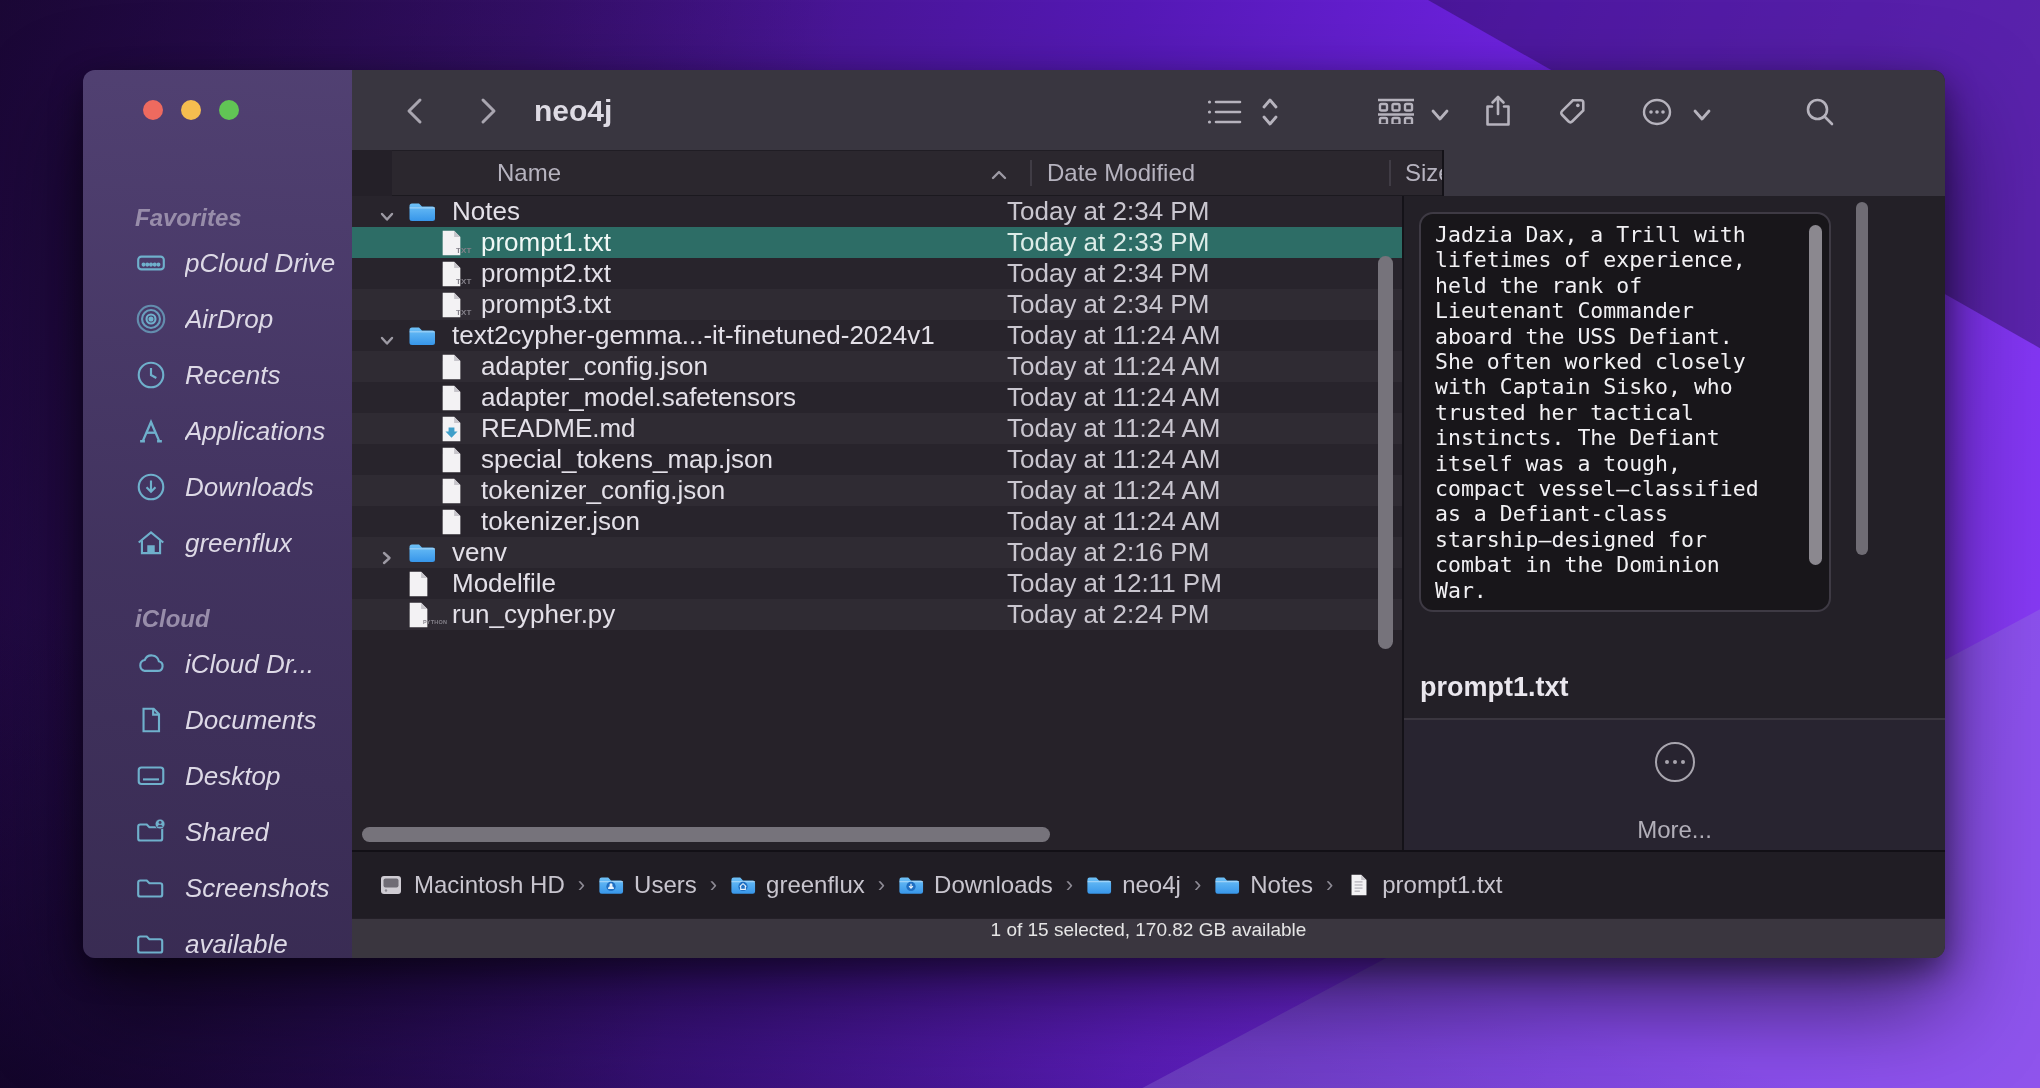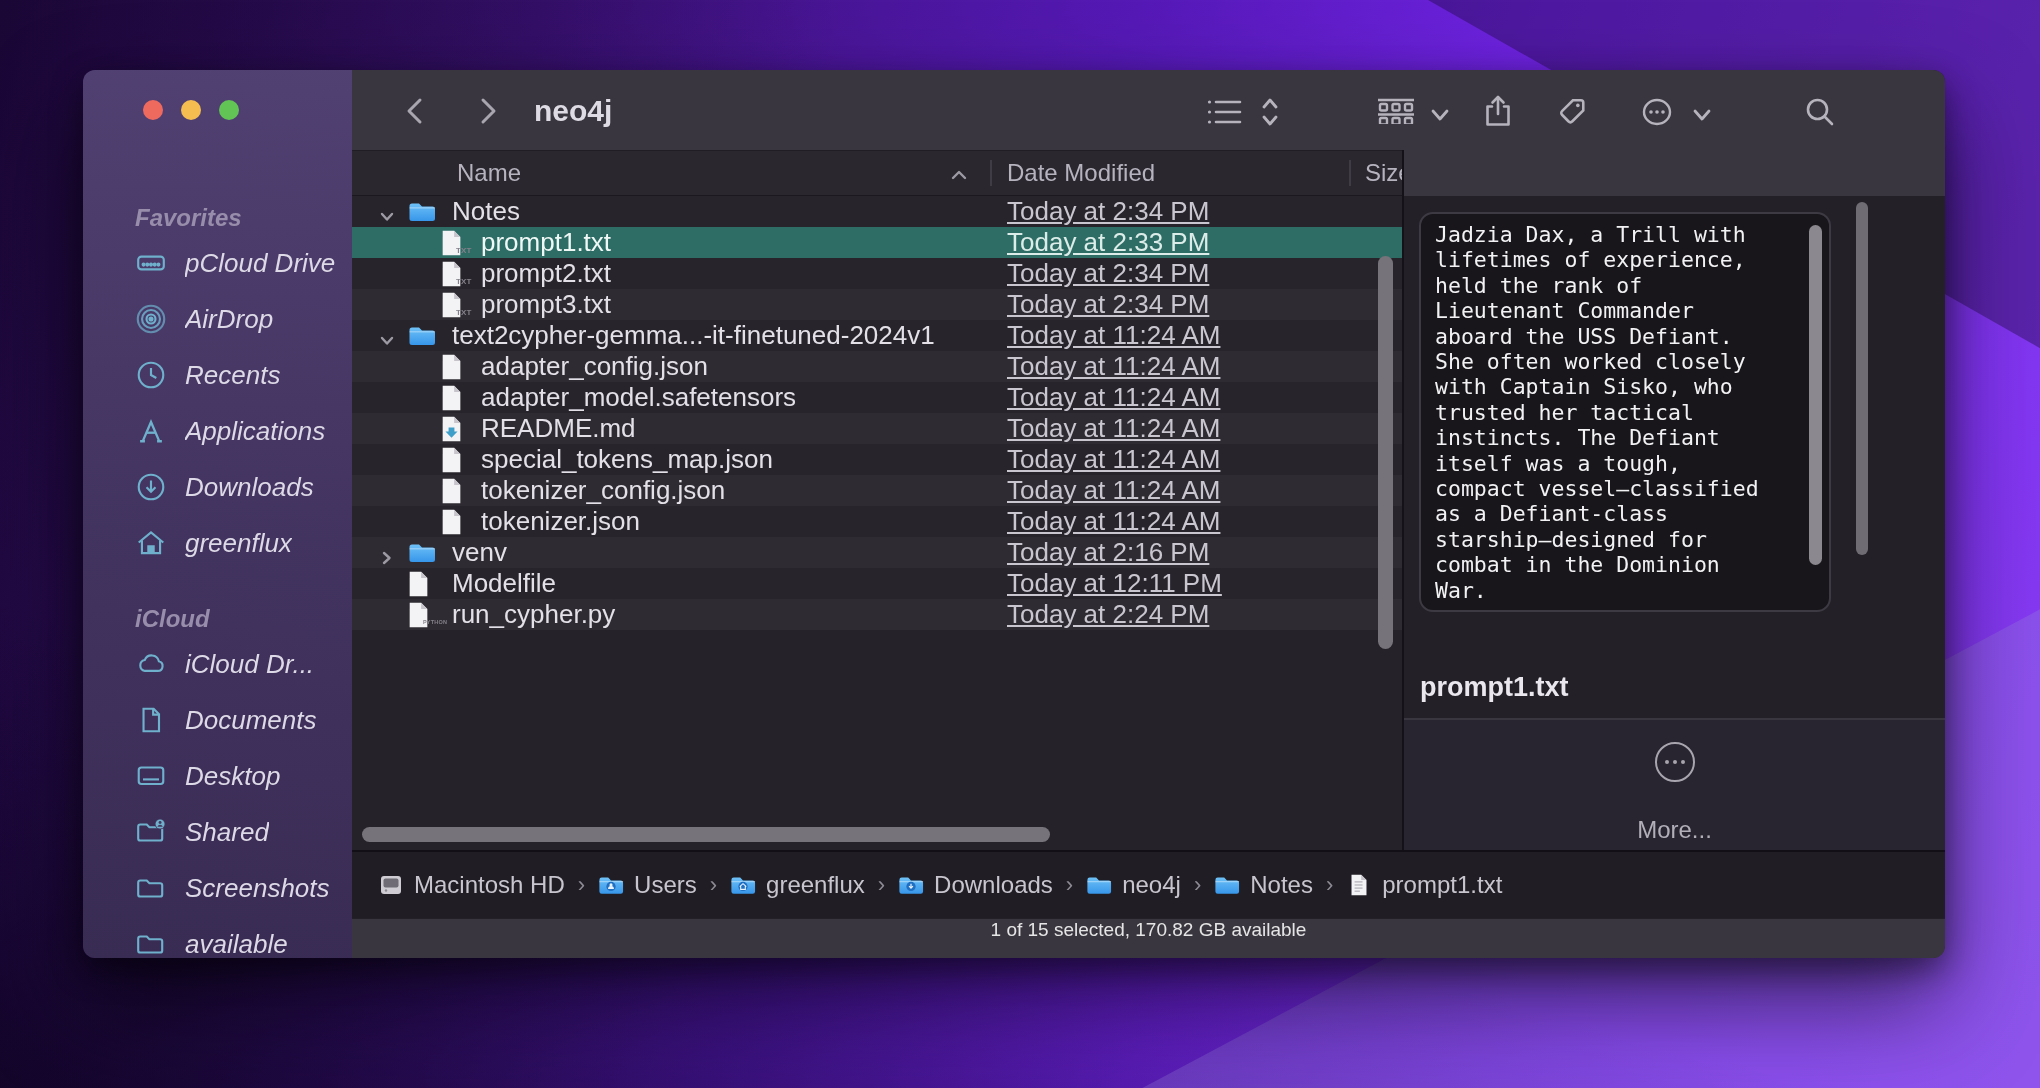--- a/index.html
+++ b/index.html
@@ -35,21 +35,21 @@
   .sb-label { white-space:nowrap; overflow:hidden; }
   .sb-scroll { position:absolute; left:318px; top:128px; width:15px; height:505px; background:rgba(191,179,216,.85); border-radius:8px; }
 
   
   .main { position:relative; flex:1; min-width:0; display:flex; flex-direction:column; background:#242028; }
   .toolbar { position:relative; height:80px; flex:none; background:#393640; color:#b6b3bd; }
   .tb-abs { position:absolute; top:26px; display:flex; align-items:center; }
   .tb-title { position:absolute; left:182px; top:24px; font-size:30px; font-weight:700; color:#dedbe4; }
   .toolbar svg { display:block; }
 
-  .subbar { height:46px; flex:none; display:flex; }
+  .subbar { height:46px; flex:none; display:flex;padding-left:40px; }
   .col-header { position:relative; width:1050px; flex:none; background:#2b272e; border-top:1px solid #201d24; border-bottom:1px solid #1b191f; color:#b6b3bf; font-size:24px; }
   .hdr-abs { position:absolute; top:0; height:44px; display:flex; align-items:center; white-space:nowrap; }
   .hdr-div { position:absolute; top:9px; width:2px; height:26px; background:#403c45; }
   .preview-topfill { flex:1; background:#393640; border-left:2px solid #141218; }
 
   .content { flex:1; min-height:0; display:flex; }
   .filelist { position:relative; width:1050px; flex:none; background:#262229; overflow:hidden; }
   .row { position:relative; height:31px; font-size:26px; color:#e3e0e8; }
   .row:nth-child(odd)  { background:#28242c; }
   .row:nth-child(even) { background:#2f2b33; }
@@ -58,21 +58,21 @@
   .row.selected .fdate { color:#dcece8; }
   .disc { position:absolute; left:26px; top:6px; width:18px; height:18px; color:#9d9aa4; }
   .ficon { position:absolute; top:4px; }
   .fi-folder { width:28px; height:22px; top:5px; }
   .fi-page { width:21px; height:26px; top:3px; }
   .ind0 .ficon { left:56px; }
   .ind1 .ficon { left:89px; }
   .fname { position:absolute; top:0; height:31px; line-height:31px; white-space:nowrap; }
   .ind0 .fname { left:100px; }
   .ind1 .fname { left:129px; }
-  .fdate { position:absolute; left:655px; top:0; height:31px; line-height:31px; color:#c9c6cf; white-space:nowrap;text-decoration:underline; }
+  .fdate { position:absolute; left:655px; top:0; height:31px; line-height:31px; color:#c9c6cf; white-space:nowrap; }
   .micro-label { position:absolute; font-weight:700; color:#84818a; letter-spacing:.2px;margin-left:12px; }
   .ind0 .micro-label { left:59px; }
   .ind1 .micro-label { left:92px; }
   .micro-txt { top:19px; font-size:8px; }
   .micro-py  { top:20px; font-size:5.5px; }
   .vscroll { position:absolute; left:1026px; top:60px; width:15px; height:393px; background:#76737b; border-radius:8px; }
   .hscroll { position:absolute; left:10px; top:631px; width:688px; height:15px; background:#76737b; border-radius:8px; }
 
   
   .preview { position:relative; flex:1; background:#232027; border-left:2px solid #141218; }

